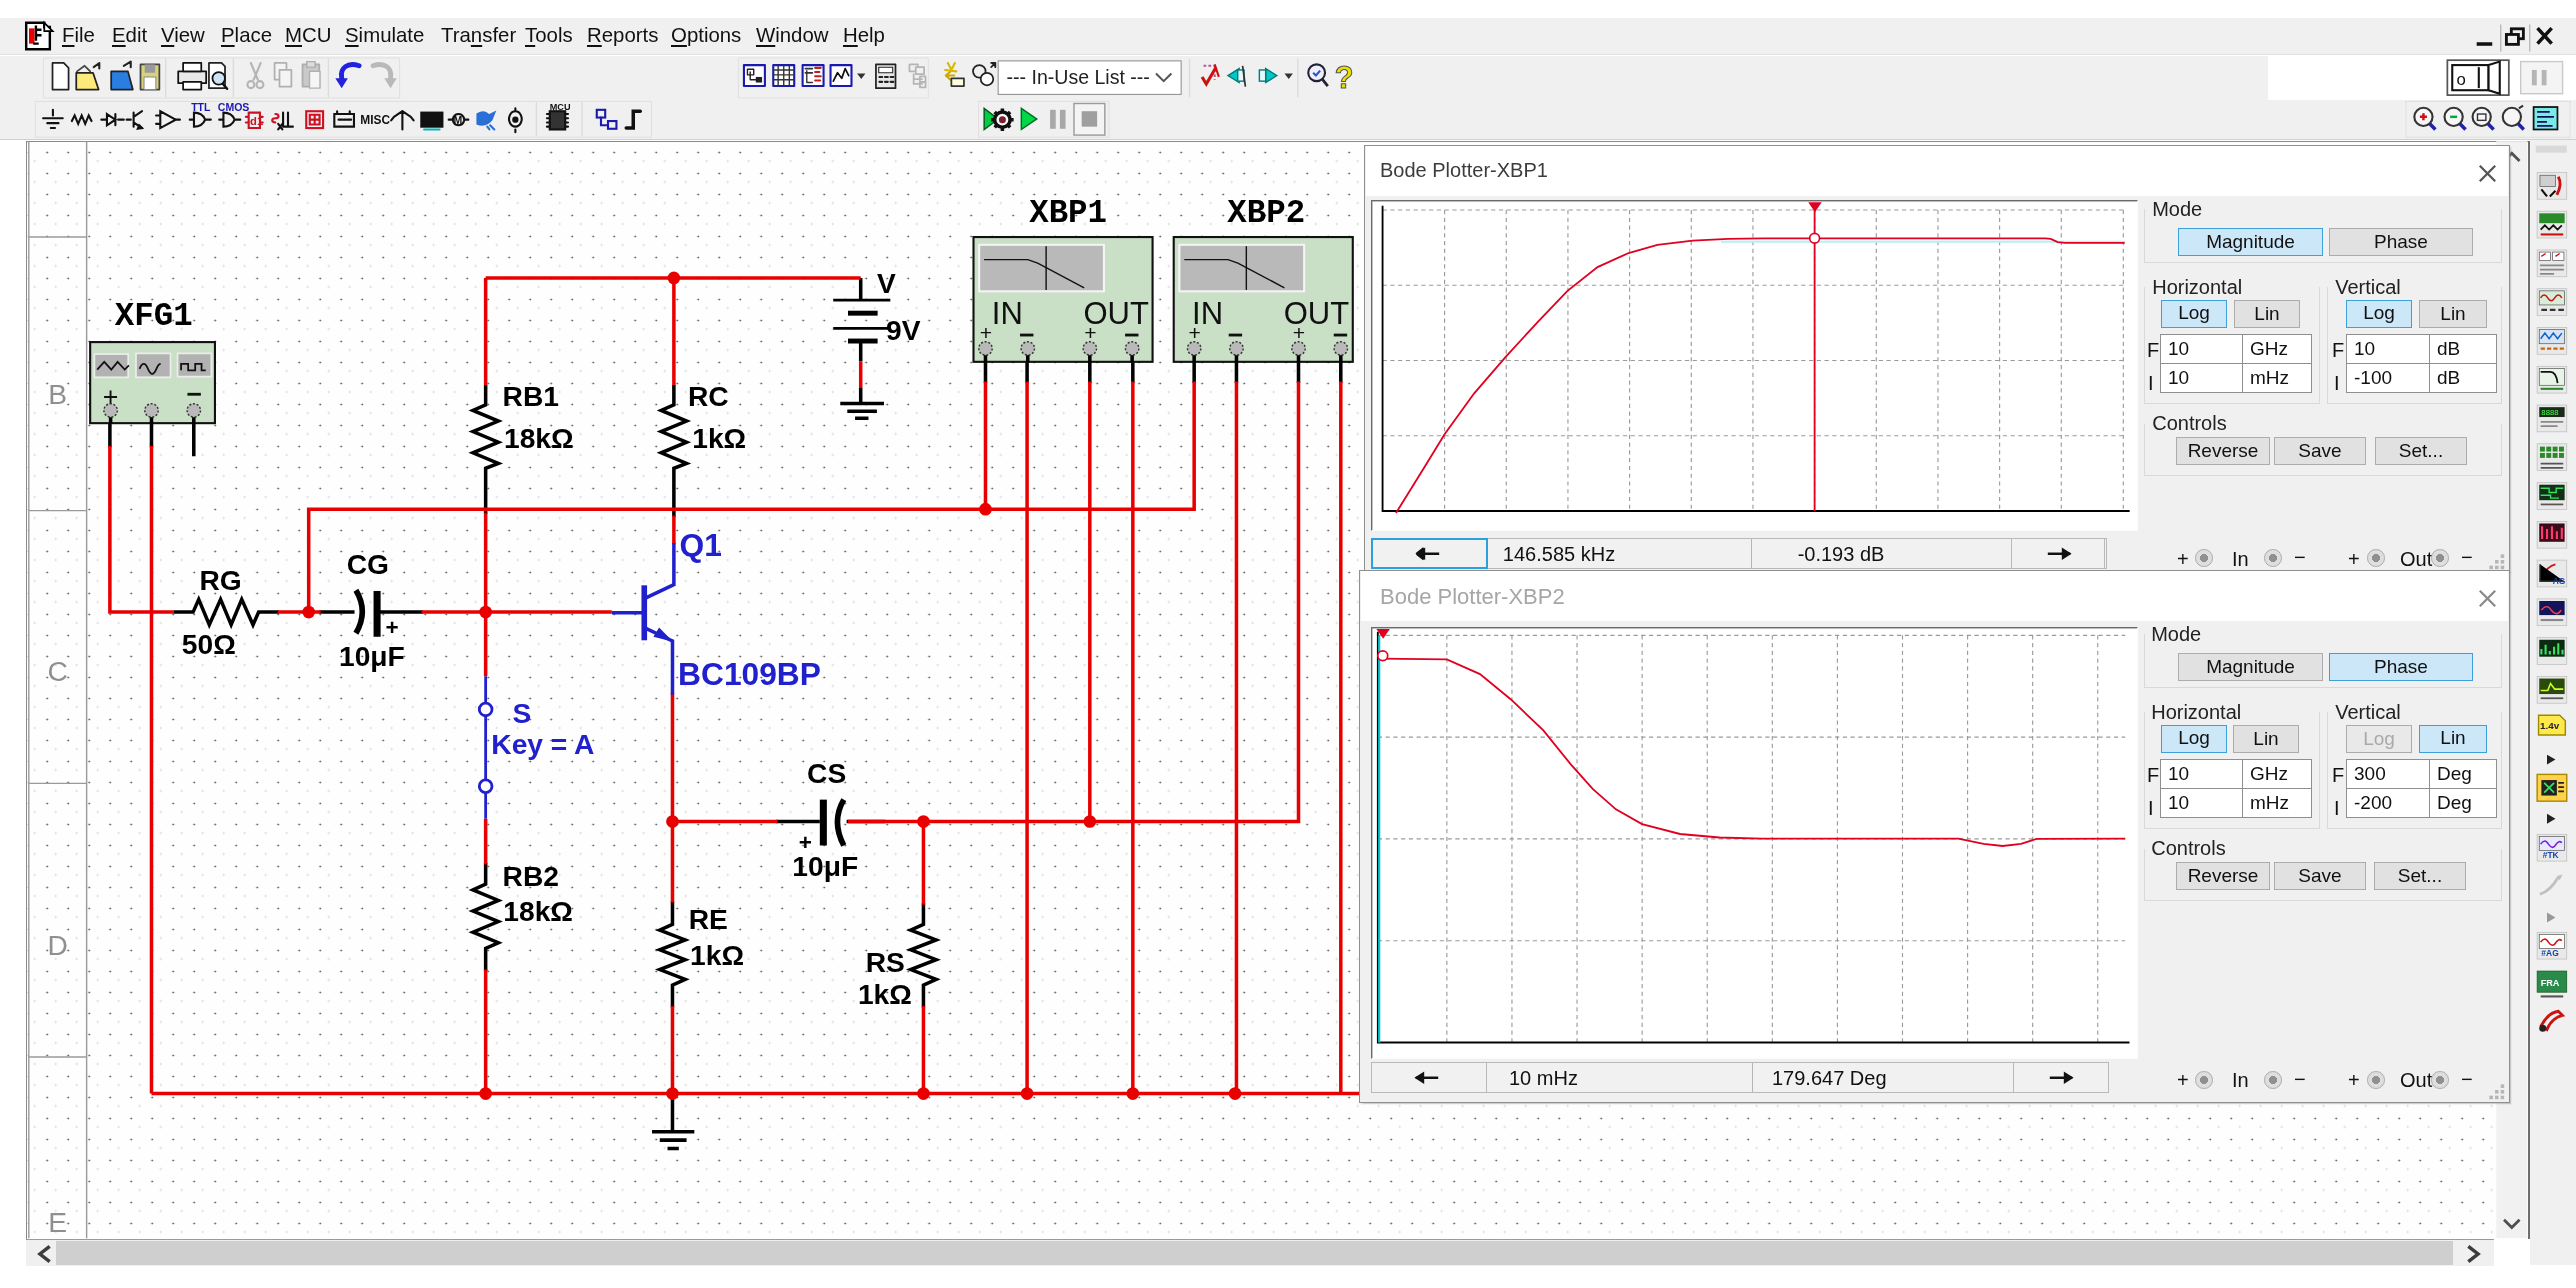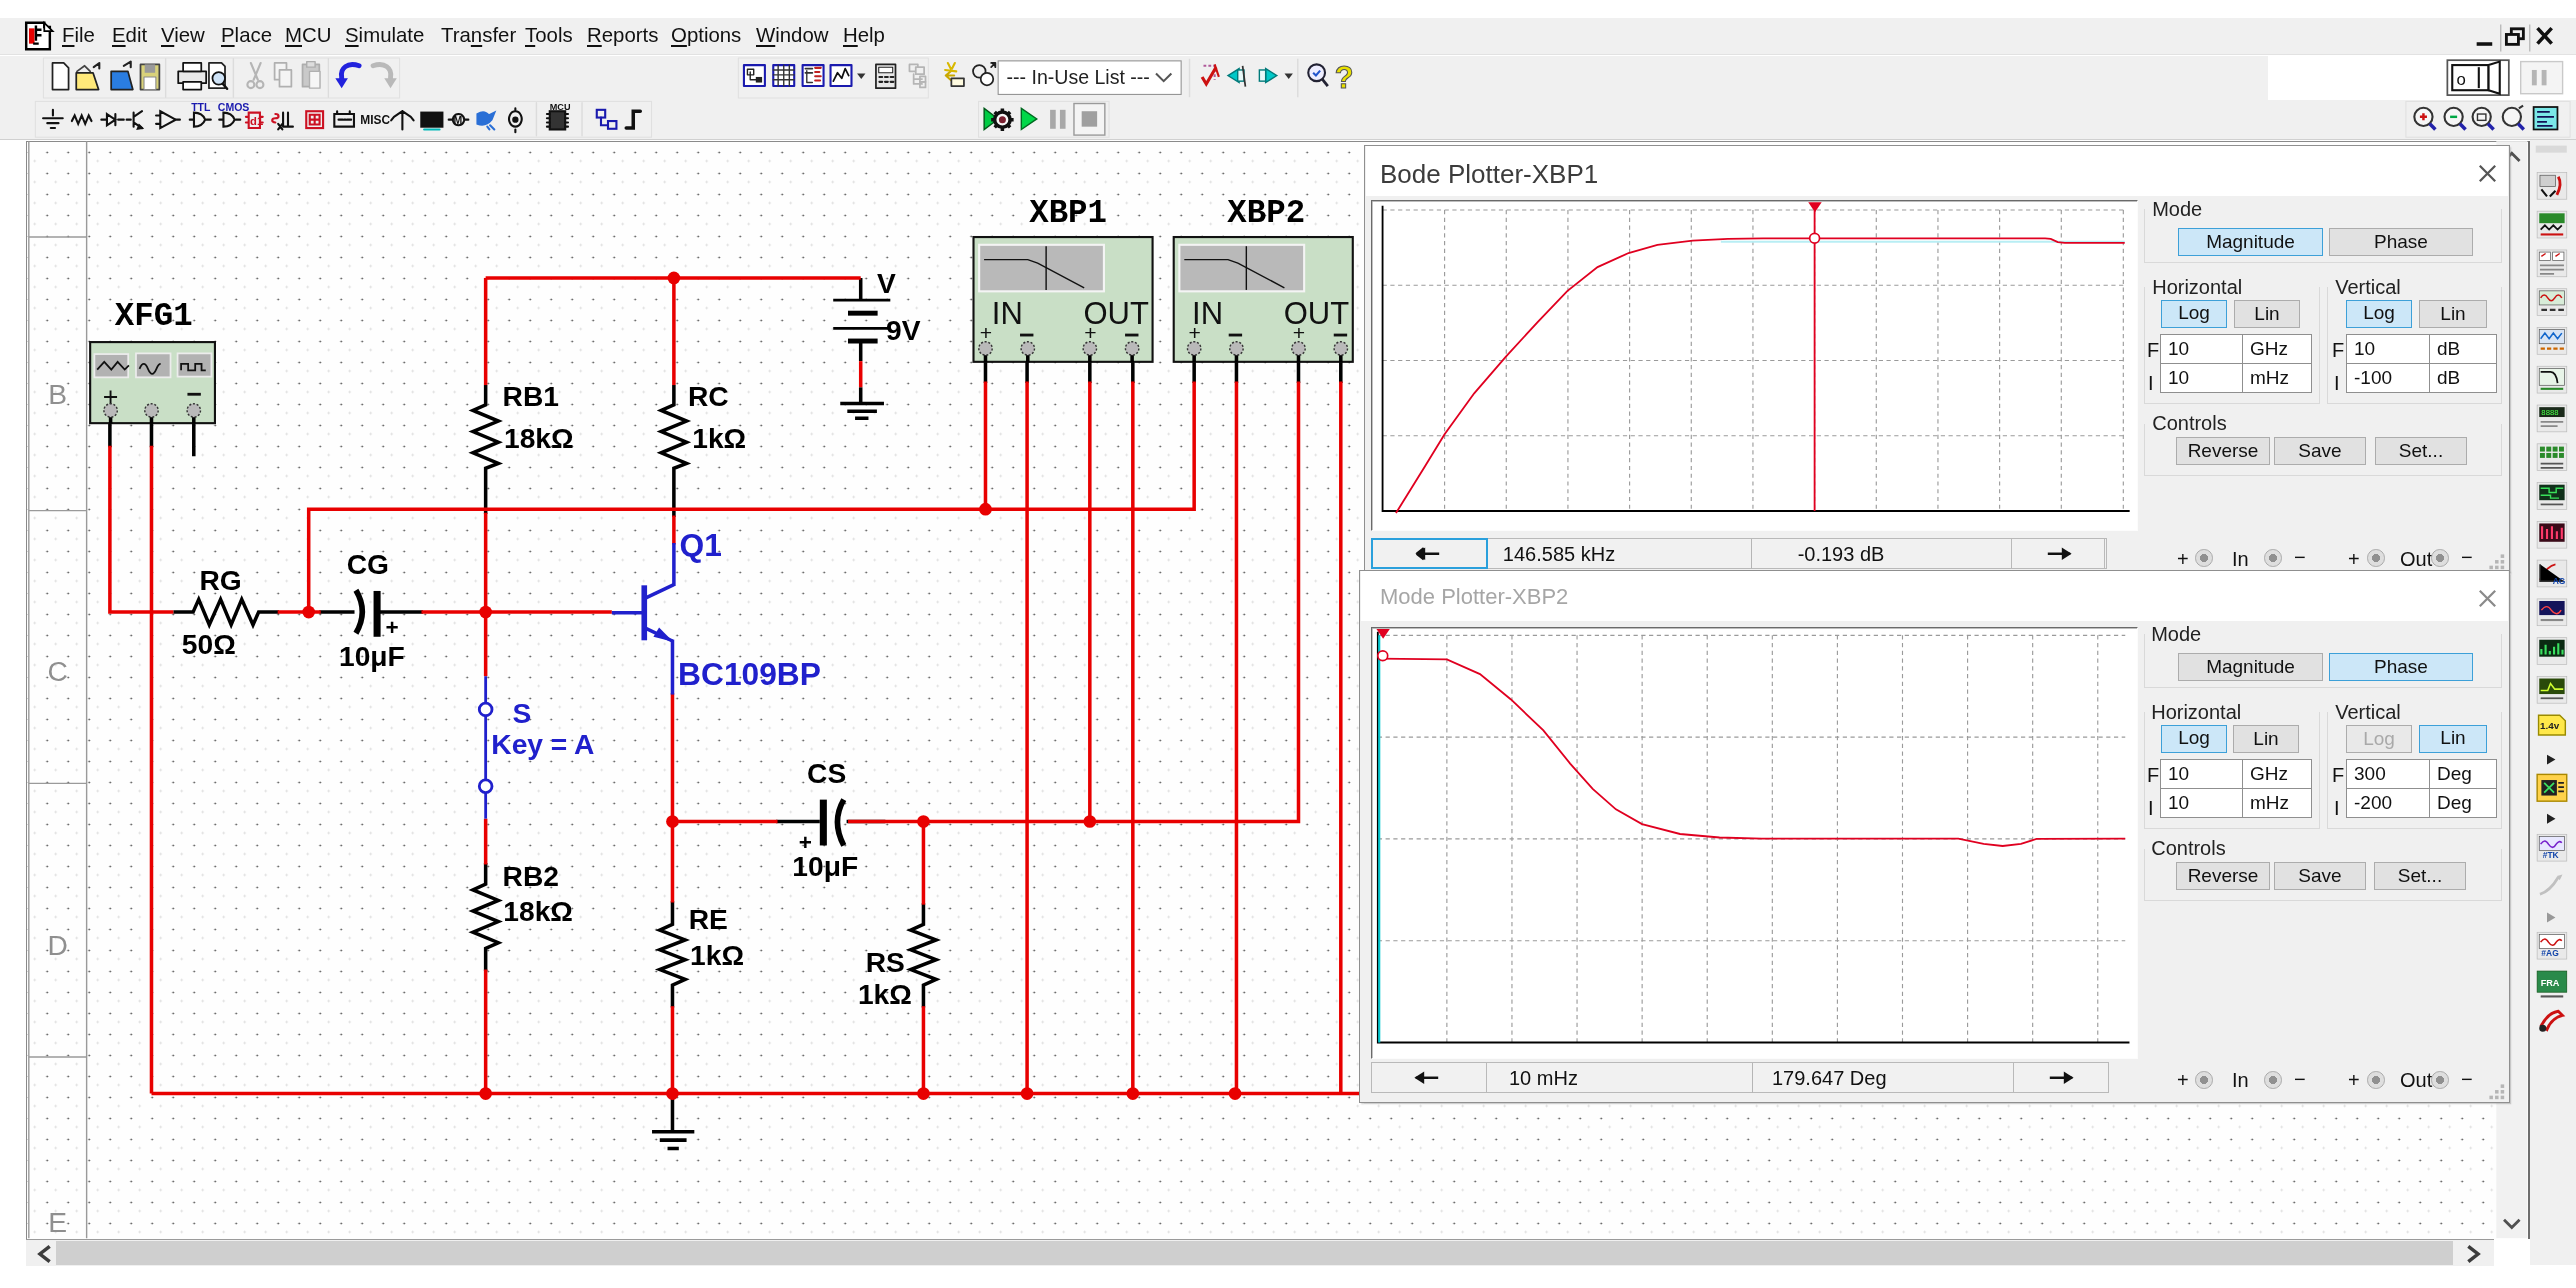--- a/index.html
+++ b/index.html
@@ -509,21 +509,21 @@
  <g font-size="40" font-weight="bold" fill="#2020cc" font-family="Liberation Sans, sans-serif">
   <text x="964" y="788" font-size="45">Q1</text>
   <text x="962" y="972" font-size="45">BC109BP</text>
   <text x="727" y="1025">S</text>
   <text x="697" y="1069">Key = A</text>
  </g>
 </svg>
 
 <div id="xbp1" class="win" style="left:1364px;top:145px;width:1146px;height:427px;">
   <div class="titlebar"></div>
-  <div class="abs" style="left:15px;top:12.7px;font-size:26px;color:#3c3c3c;">Bode Plotter-XBP1</div>
+  <div class="abs" style="left:15px;top:12.7px;font-size:20px;color:#3c3c3c;">Bode Plotter-XBP1</div>
   <svg class="abs" style="left:1112px;top:17px;" width="21" height="21" viewBox="0 0 30 30">
       <path d="M4 4 L26 26 M26 4 L4 26" stroke="#555" stroke-width="3.2"></path>
     </svg>
 
   <div class="abs" style="left:5.6px;top:54px;width:767px;height:331px;background:#fff;border-top:1.8px solid #6a6a6a;border-left:1.8px solid #6a6a6a;border-right:1.4px solid #fcfcfc;border-bottom:1.4px solid #fcfcfc;box-shadow:inset 0.7px 0.7px 0 #a8a8a8;"></div>
   <svg class="abs" style="left:7px;top:56px;" width="764" height="329" viewBox="1945 285 1084 466">
     <g stroke="#9a9a9a" stroke-width="1.6" stroke-dasharray="6 5" fill="none">
       <path d="M2048,296 V723 M2135.5,296 V723 M2223,296 V723 M2310.5,296 V723 M2398,296 V723 M2485.5,296 V723 M2573,296 V723 M2660.5,296 V723 M2748,296 V723 M2835.5,296 V723 M2923,296 V723 M3011,296 V723"></path>
       <path d="M1960,296 H3013 M1960,402.7 H3013 M1960,509.5 H3013 M1960,616.2 H3013"></path>
     </g>
@@ -597,21 +597,21 @@
         <rect x="10" y="10" width="5" height="5"></rect>
         <rect x="18" y="10" width="5" height="5"></rect>
         <rect x="2" y="18" width="5" height="5"></rect>
         <rect x="10" y="18" width="5" height="5"></rect>
         <rect x="18" y="18" width="5" height="5"></rect>
       </g>
     </svg>
 </div>
 <div id="xbp2" class="win" style="left:1359px;top:570px;width:1151px;height:533px;">
   <div class="titlebar"></div>
-  <div class="abs" style="left:20px;top:12.7px;font-size:22px;color:#a6a6a6;">Mode Plotter-XBP2</div>
+  <div class="abs" style="left:20px;top:12.7px;font-size:22px;color:#a6a6a6;">Bode Plotter-XBP2</div>
   <svg class="abs" style="left:1117px;top:17px;" width="21" height="21" viewBox="0 0 30 30">
       <path d="M4 4 L26 26 M26 4 L4 26" stroke="#8a8a8a" stroke-width="3.2"></path>
     </svg>
 
   <div class="abs" style="left:10.6px;top:56px;width:767px;height:432px;background:#fff;border-top:1.8px solid #6a6a6a;border-left:1.8px solid #6a6a6a;border-right:1.4px solid #fcfcfc;border-bottom:1.4px solid #fcfcfc;box-shadow:inset 0.7px 0.7px 0 #a8a8a8;"></div>
   <svg class="abs" style="left:12px;top:58px;" width="764" height="429" viewBox="1947 891 1084 609">
     <g stroke="#9a9a9a" stroke-width="1.6" stroke-dasharray="6 5" fill="none">
       <path d="M2053,900 V1478 M2145.4,900 V1478 M2237.8,900 V1478 M2330.2,900 V1478 M2422.6,900 V1478 M2515,900 V1478 M2607.4,900 V1478 M2699.8,900 V1478 M2792.2,900 V1478 M2884.6,900 V1478 M2977,900 V1478"></path>
       <path d="M1955,900 H3016 M1955,1044.5 H3016 M1955,1189 H3016 M1955,1333.5 H3016"></path>
     </g>

